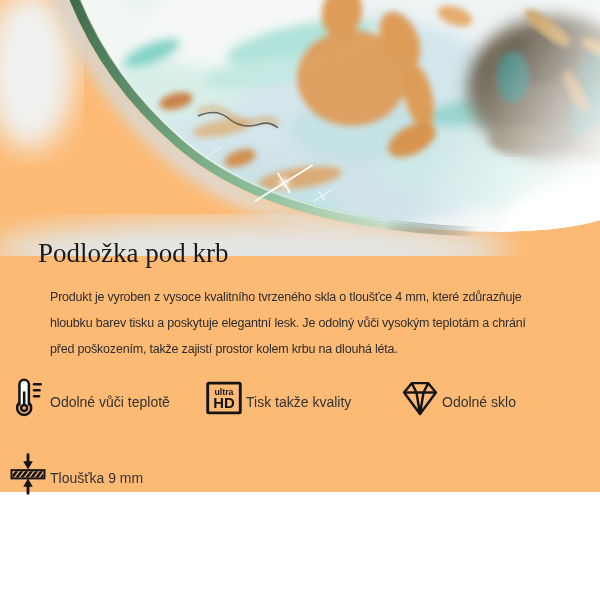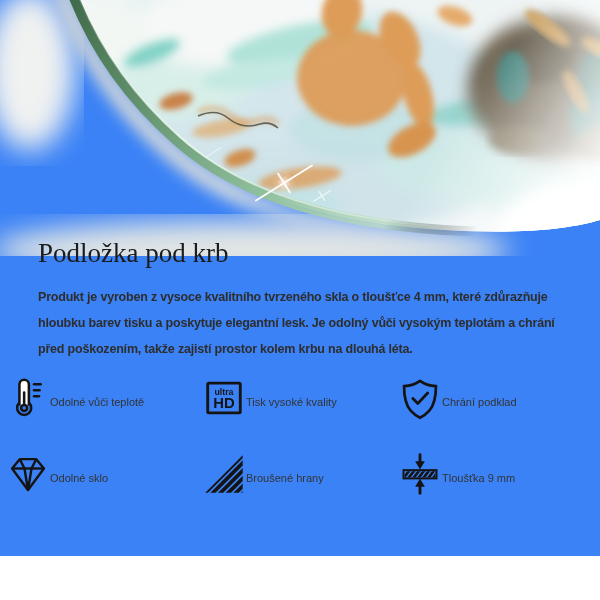--- a/index.html
+++ b/index.html
@@ -2,43 +2,43 @@
 <html lang="cs"><head>
 <meta charset="utf-8">
 <title>Podložka pod krb</title>
 <style>
   html,body{margin:0;padding:0;}
   body{
     width:600px;height:600px;overflow:hidden;background:#ffffff;
     font-family:"Liberation Sans","DejaVu Sans",sans-serif;
     -webkit-font-smoothing:antialiased;
   }
-  .page{width:600px;height:556px;position:relative;background:#3b82f6;}
+  .page{width:600px;height:492px;position:relative;background:#fdba74;}
   
   .hero{height:230px;position:relative;}
   .hero svg{display:block;pointer-events:none;}
   
   .content{padding:0 38px;position:relative;}
   .title{
     font-family:"Liberation Serif","DejaVu Serif",serif;
     font-weight:400;color:#1b1b1b;
     font-size:27px;line-height:35px;margin:6px 0 13px 0;
   }
   .desc{
     font-size:12.5px;line-height:26px;letter-spacing:-0.2px;
-    color:#2d2d2d;max-width:552px;margin:0;font-weight:bold;
+    color:#2d2d2d;max-width:552px;margin:12px;
   }
   
   .features{
     display:grid;grid-template-columns:repeat(3,1fr);
     padding:0 6px;margin-top:12px;row-gap:28px;
   }
   .feature{display:flex;flex-direction:row;align-items:center;}
   .ficon{height:48px;display:flex;align-items:center;justify-content:center;}
-  .flabel{margin-top:8px;font-size:11px;color:#333;white-space:nowrap;text-align:center;}
+  .flabel{margin-top:8px;font-size:14px;color:#333;white-space:nowrap;text-align:center;}
   .ficon svg{stroke:#141414;}
   .ficon text{font-family:"Liberation Sans","DejaVu Sans",sans-serif;}
 </style>
 </head>
 <body>
 
 <div class="page">
 
   <div class="hero">
     <svg width="600" height="256" viewBox="0 0 600 256">
@@ -184,65 +184,36 @@
     </div>
 
     <div class="feature">
       <span class="ficon">
         <svg width="44" height="44" viewBox="0 0 40 40" fill="none" stroke-width="2.6">
           <rect x="5.2" y="6.5" width="29.6" height="27" rx="1"></rect>
           <text x="20" y="17" text-anchor="middle" font-size="8" font-weight="700" fill="#141414" stroke="none">ultra</text>
           <text x="20" y="29.5" text-anchor="middle" font-size="13.5" font-weight="700" fill="#141414" stroke="none">HD</text>
         </svg>
       </span>
-      <span class="flabel">Tisk vysoké kvality</span>
-    </div>
-
-    <div class="feature">
-      <span class="ficon">
-        <svg width="44" height="44" viewBox="0 0 40 40" fill="none" stroke-width="2.5" stroke-linejoin="round" stroke-linecap="round">
-          <path d="M20,4.5 C24,7.5 29.5,9 34.5,9.2 C34.5,19.5 33,26.5 28.5,31.5 C25.8,34.4 22.8,36.6 20,38 C17.2,36.6 14.2,34.4 11.5,31.5 C7,26.5 5.5,19.5 5.5,9.2 C10.5,9 16,7.5 20,4.5 Z"></path>
-          <path d="M13.5,20.5 L18,25 L27,15.5"></path>
-        </svg>
-      </span>
-      <span class="flabel">Chrání podklad</span>
-    </div>
+      <span class="flabel">Tisk takže kvality</span>
+    </div>
+
 
     <div class="feature">
       <span class="ficon">
         <svg width="44" height="44" viewBox="0 0 40 40" fill="none" stroke-width="2.2" stroke-linejoin="round">
           <path d="M5.5,15 L12.5,6.5 H27.5 L34.5,15 L20,34.5 Z"></path>
           <line x1="5.5" y1="15" x2="34.5" y2="15"></line>
           <path d="M12.5,6.5 L16.8,15 L20,34.5"></path>
           <path d="M27.5,6.5 L23.2,15 L20,34.5"></path>
         </svg>
       </span>
       <span class="flabel">Odolné sklo</span>
     </div>
 
-    <div class="feature">
-      <span class="ficon">
-        <svg width="44" height="44" viewBox="0 0 40 40" fill="none" stroke-width="3.4">
-          <defs>
-              <clipPath id="triClip">
-                <path d="M3,37 L37,3 V37 Z"></path>
-              </clipPath>
-            </defs>
-          <g clip-path="url(#triClip)">
-            <line x1="0" y1="40" x2="40" y2="0"></line>
-            <line x1="7" y1="40" x2="40" y2="7"></line>
-            <line x1="14" y1="40" x2="40" y2="14"></line>
-            <line x1="21" y1="40" x2="40" y2="21"></line>
-            <line x1="28" y1="40" x2="40" y2="28"></line>
-            <line x1="35" y1="40" x2="40" y2="35"></line>
-          </g>
-        </svg>
-      </span>
-      <span class="flabel">Broušené hrany</span>
-    </div>
 
     <div class="feature">
       <span class="ficon">
         <svg width="44" height="44" viewBox="0 0 40 40" fill="none" stroke-width="2.6" stroke-linecap="round">
           <defs>
               <clipPath id="barClip">
                 <rect x="6" y="17.4" width="28" height="5.7"></rect>
               </clipPath>
             </defs>
           <line x1="20" y1="2.5" x2="20" y2="8.5"></line>

